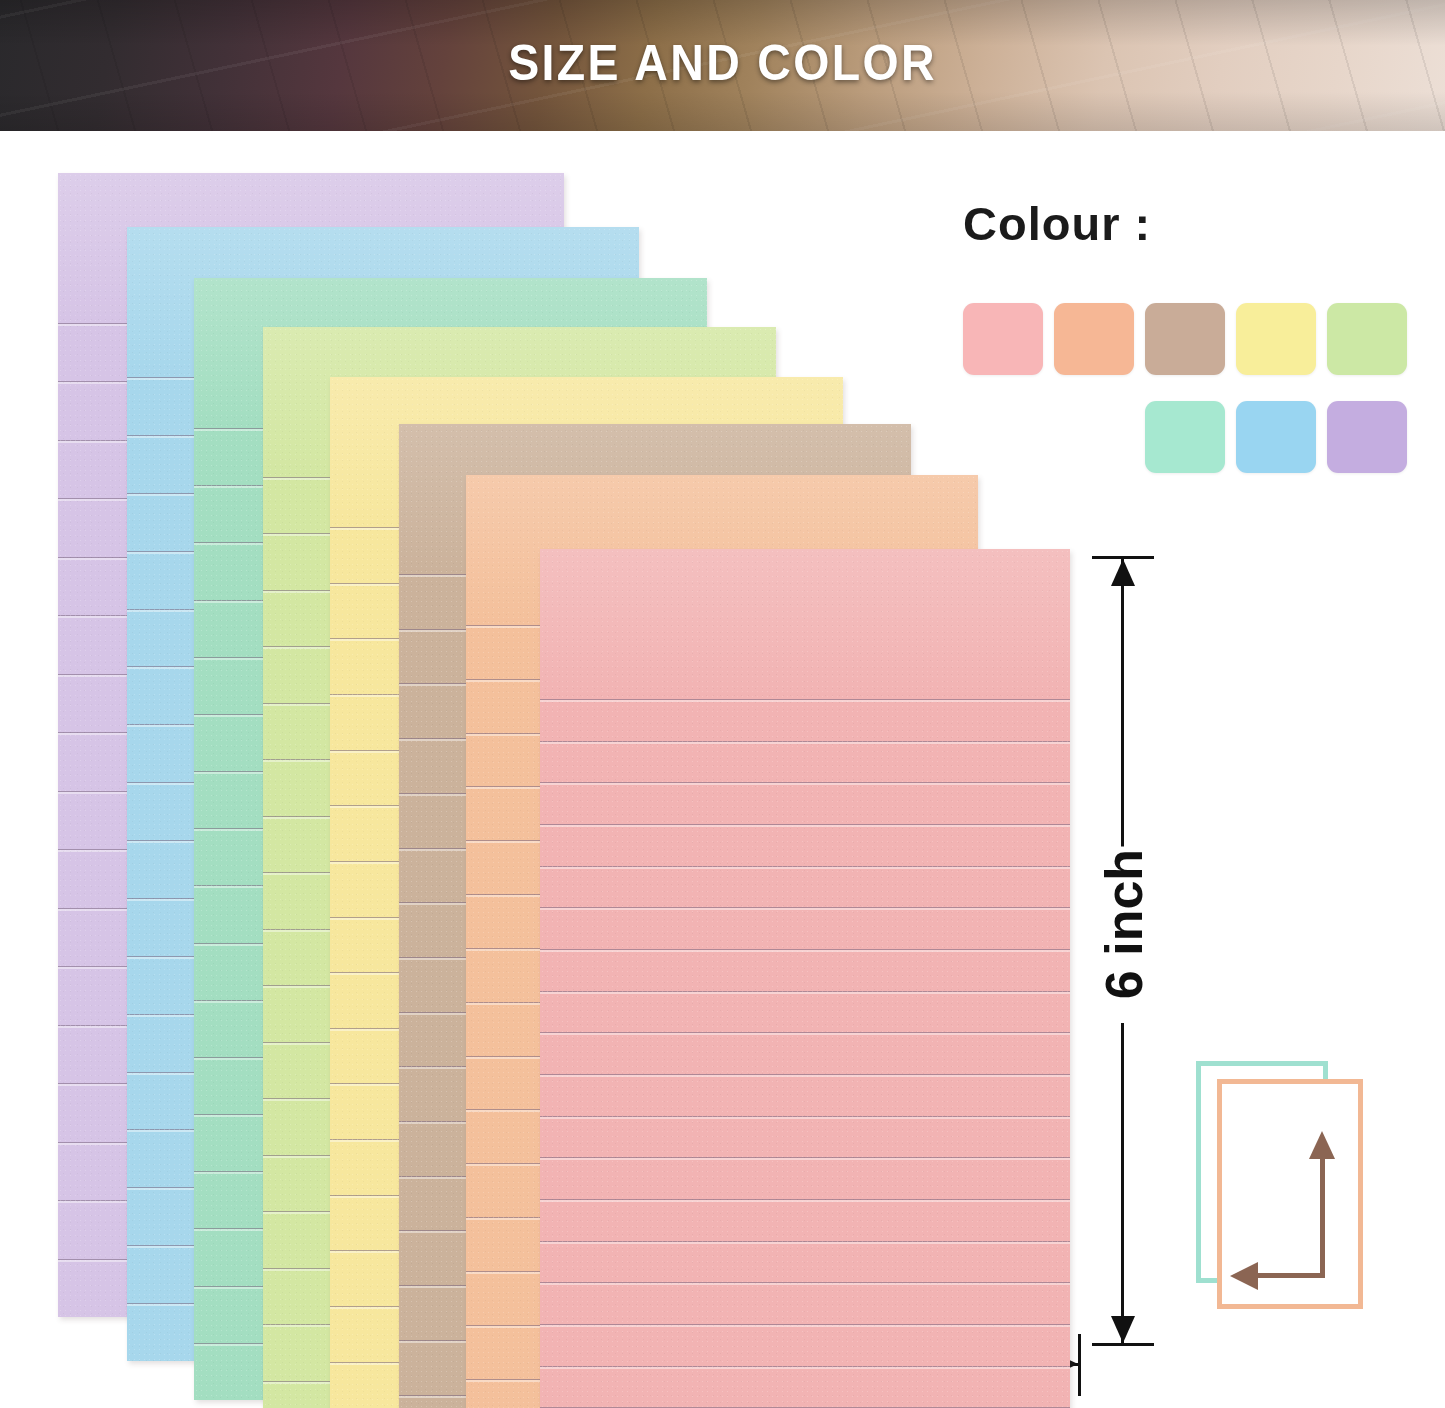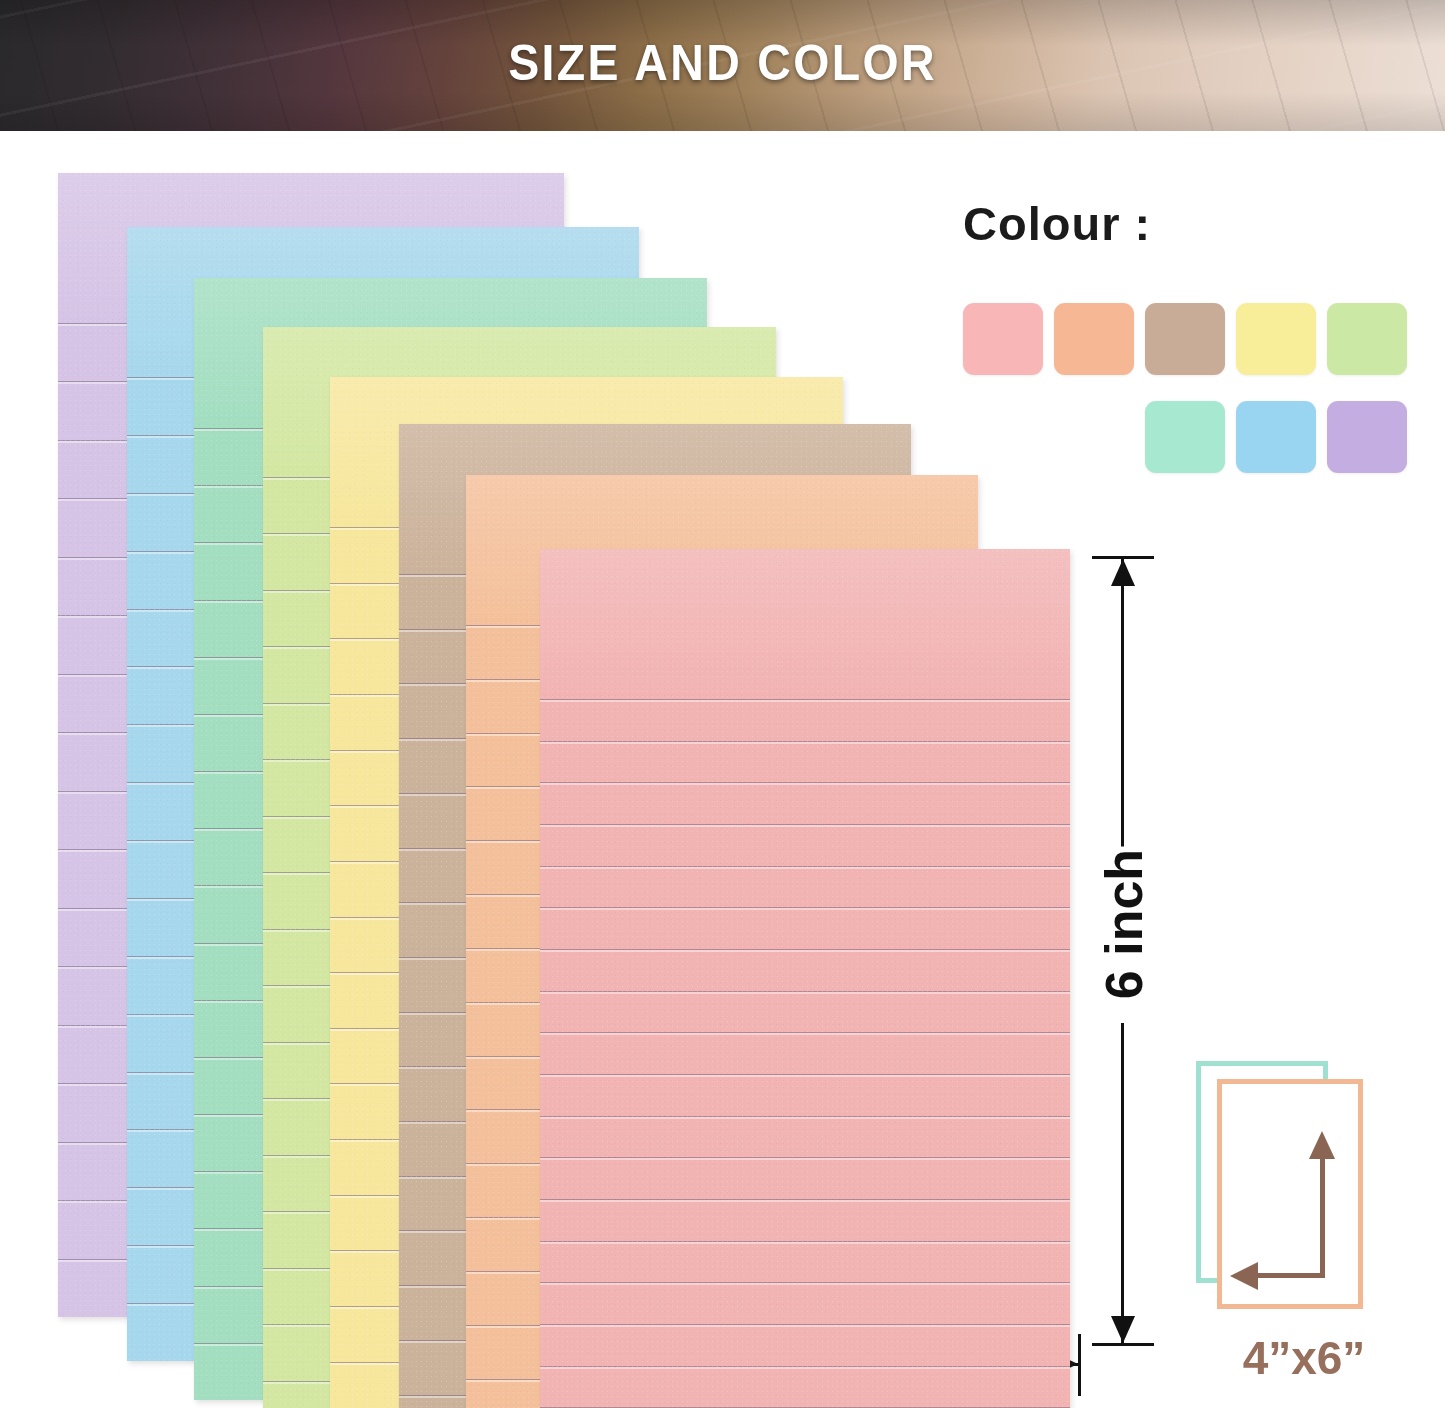--- a/index.html
+++ b/index.html
@@ -413,14 +413,13 @@
   <div class="label">4 inch</div>
 </div>
 
 <div class="mini">
   <div class="mini-back"></div>
   <div class="mini-front"></div>
   <div class="mini-arrow-v"></div>
   <div class="mini-arrow-v-head"></div>
   <div class="mini-arrow-h"></div>
   <div class="mini-arrow-h-head"></div>
-  <div class="mini-label">4”x6”</div>
 </div>
 
 </body></html>

